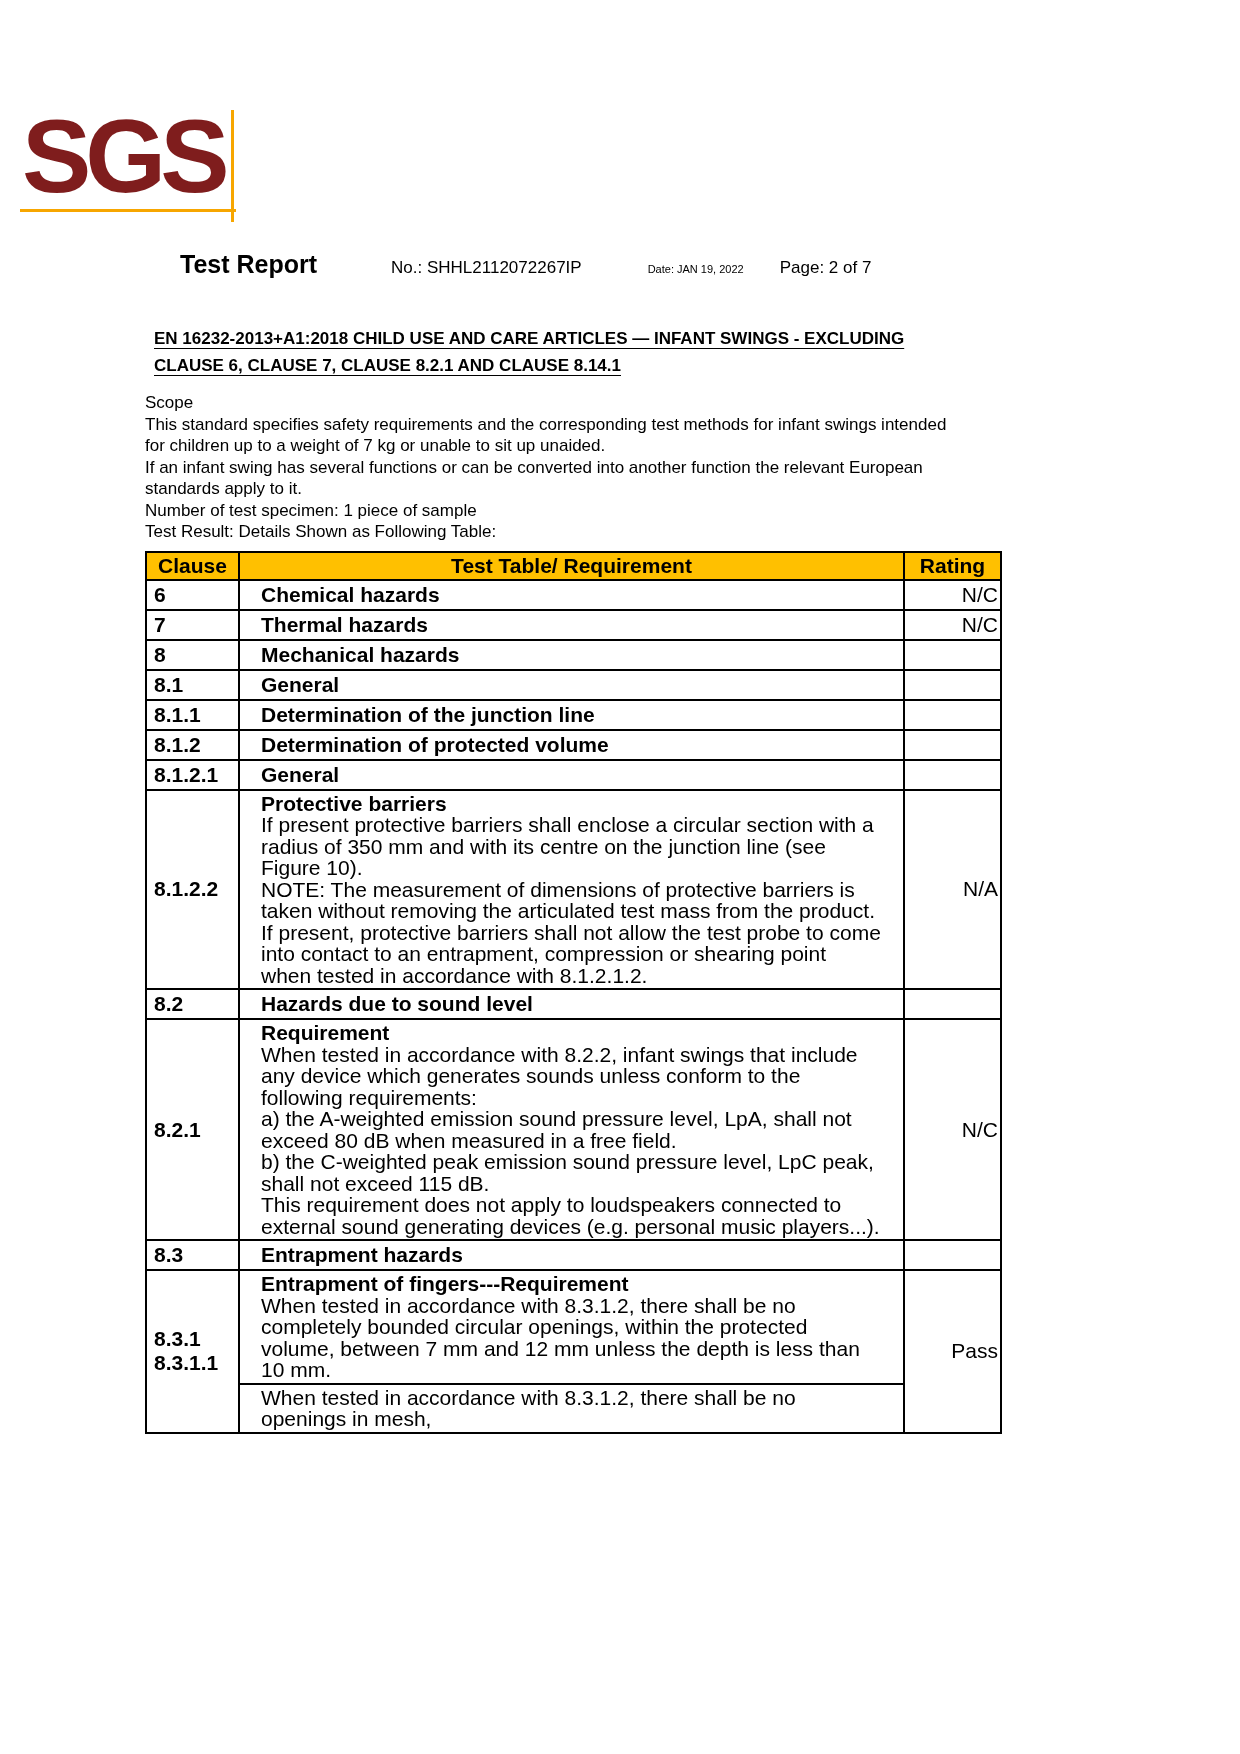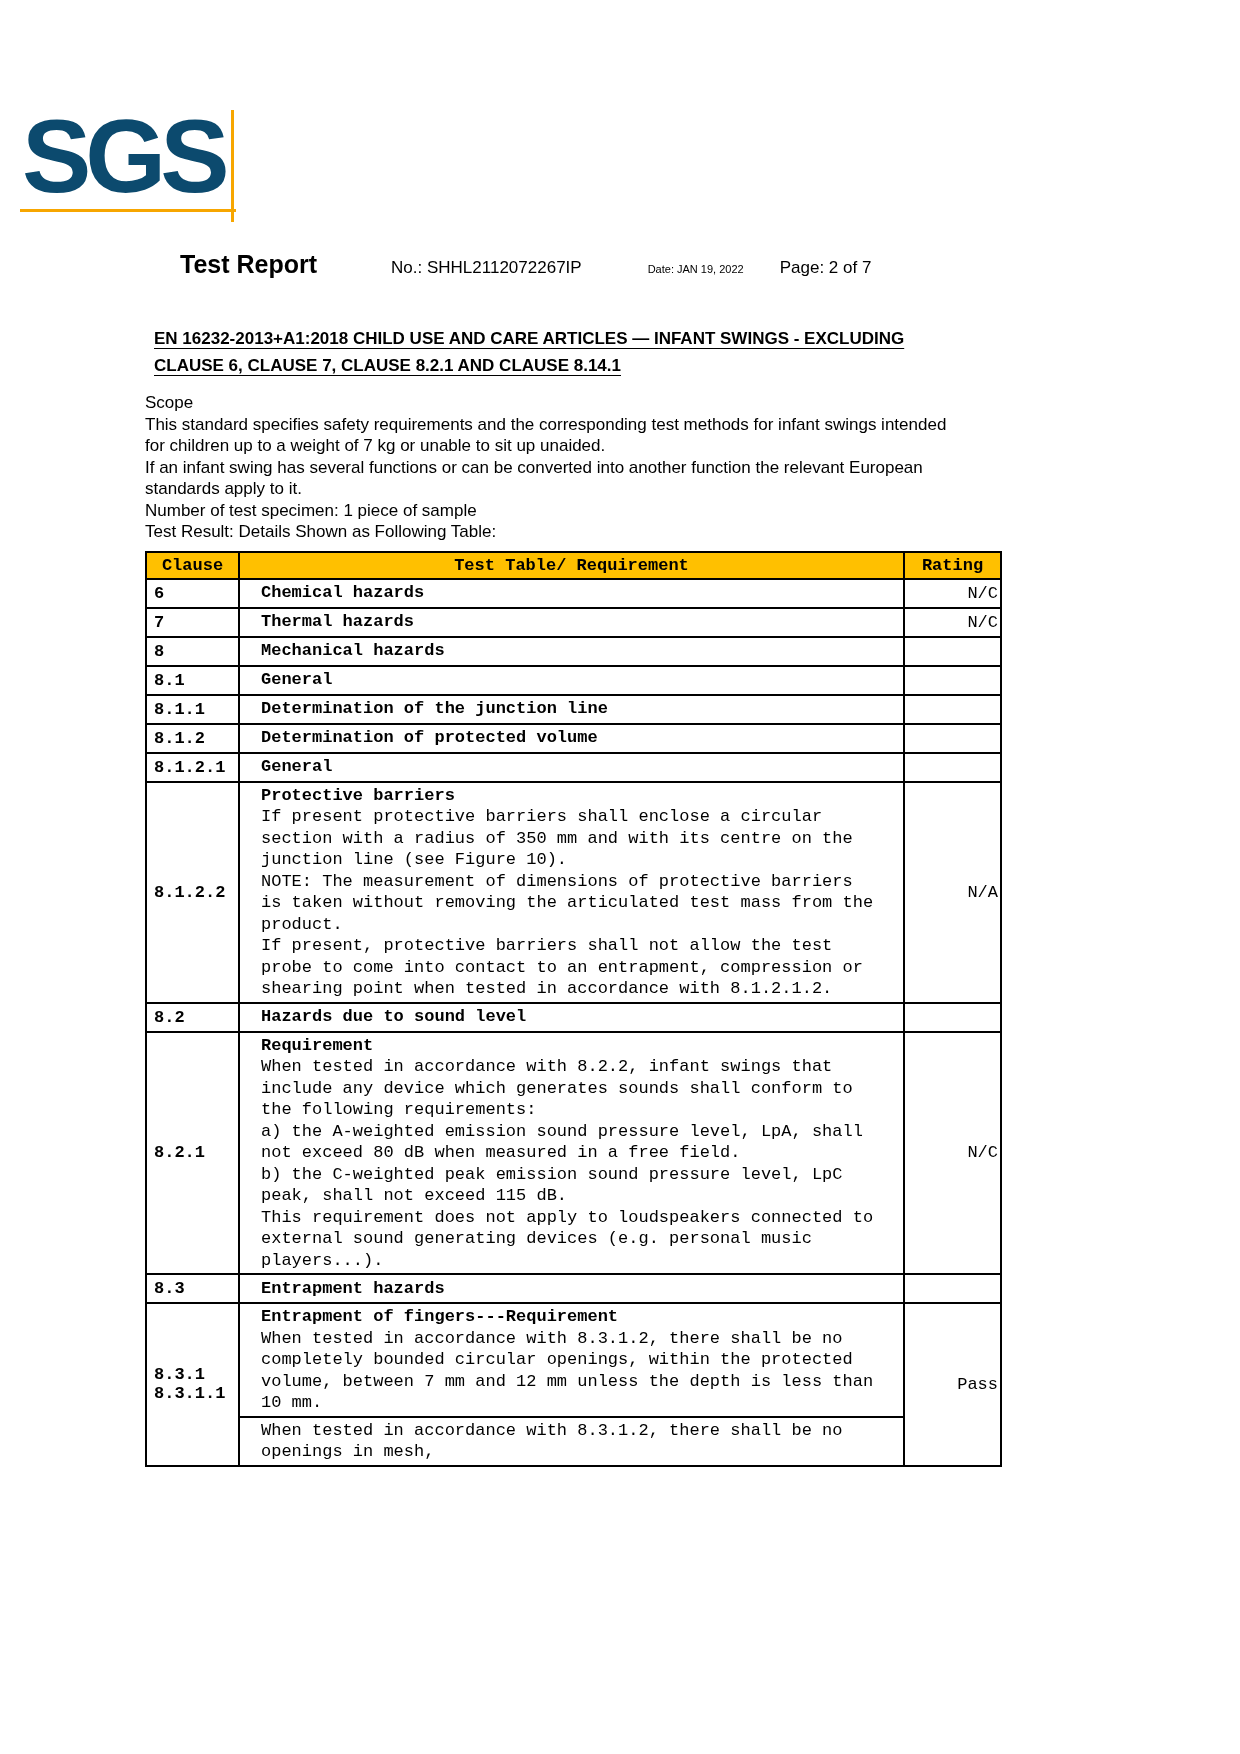--- a/index.html
+++ b/index.html
@@ -11,21 +11,21 @@
     position:relative;
     overflow:hidden;
   }
   .page { position:absolute; left:0; top:0; width:1240px; height:1754px; background:#fff; }
 
   
   .logo { position:absolute; left:20px; top:108px; width:216px; height:118px; }
   .logo-text {
     position:absolute; left:2px; top:-4px;
     font-size:104px; line-height:104px; font-weight:700;
-    color:#0c4a6e; letter-spacing:-6px;text-align:center;
+    color:#7f1d1d; letter-spacing:-6px;text-align:center;
   }
   .logo-hline { position:absolute; left:0; top:101px; width:216px; height:3px; background:#f7a600; }
   .logo-vline { position:absolute; left:211px; top:2px; width:3px; height:112px; background:#f7a600; }
 
   
   .report-header { position:absolute; left:180px; top:250px; width:980px; display:flex; align-items:baseline; white-space:nowrap; }
   .rh-title { font-size:25px; font-weight:700; }
   .rh-no   { margin-left:74px; font-size:17px; }
   .rh-date { margin-left:66px; font-size:11px; }
   .rh-page { margin-left:36px; font-size:17px; }
@@ -39,21 +39,21 @@
     line-height:27px; font-size:17px;margin-left:9px;
   }
   .scope-block { margin-top:13px; width:812px; line-height:21.5px; }
   .scope-block div { margin:0; }
 
   
   table.report-table { margin-top:8px; border-collapse:collapse; width:855px; table-layout:fixed; }
   .c-clause { width:93px; }
   .c-method { width:665px; }
   .c-rating { width:97px; }
-  .report-table th, .report-table td { border:2px solid #000; font-size:17px; vertical-align:middle;font-family:Liberation Mono, monospace; }
+  .report-table th, .report-table td { border:2px solid #000; font-size:21px; vertical-align:middle; }
   .report-table th {
     background:#FFC000; font-weight:700; text-align:center;
     height:27px; padding:1px 2px;
   }
   td.clause { font-weight:700; padding:2px 7px; text-align:left; }
   td.method { padding:2px 21px; line-height:21.5px; }
   td.rating { text-align:right; padding:2px 2px; }
   tr.simple td { height:29px; }
   tr.simple td.method { font-weight:700; }
   td.method .bold { font-weight:700; }
@@ -165,21 +165,21 @@
         <tr class="simple">
           <td class="clause">8.2</td>
           <td class="method">Hazards due to sound level</td>
           <td class="rating"></td>
         </tr>
 
         <tr>
           <td class="clause">8.2.1</td>
           <td class="method">
             <div class="bold">Requirement</div>
-            <div>When tested in accordance with 8.2.2, infant swings that include any device which generates sounds shall conform to the following requirements:</div>
+            <div>When tested in accordance with 8.2.2, infant swings that include any device which generates sounds unless conform to the following requirements:</div>
             <div>a) the A-weighted emission sound pressure level, LpA, shall not exceed 80 dB when measured in a free field.</div>
             <div class="mt">b) the C-weighted peak emission sound pressure level, LpC peak, shall not exceed 115 dB.</div>
             <div class="mt">This requirement does not apply to loudspeakers connected to external sound generating devices (e.g. personal music players...).</div>
           </td>
           <td class="rating">N/C</td>
         </tr>
 
         <tr class="simple">
           <td class="clause">8.3</td>
           <td class="method">Entrapment hazards</td>

